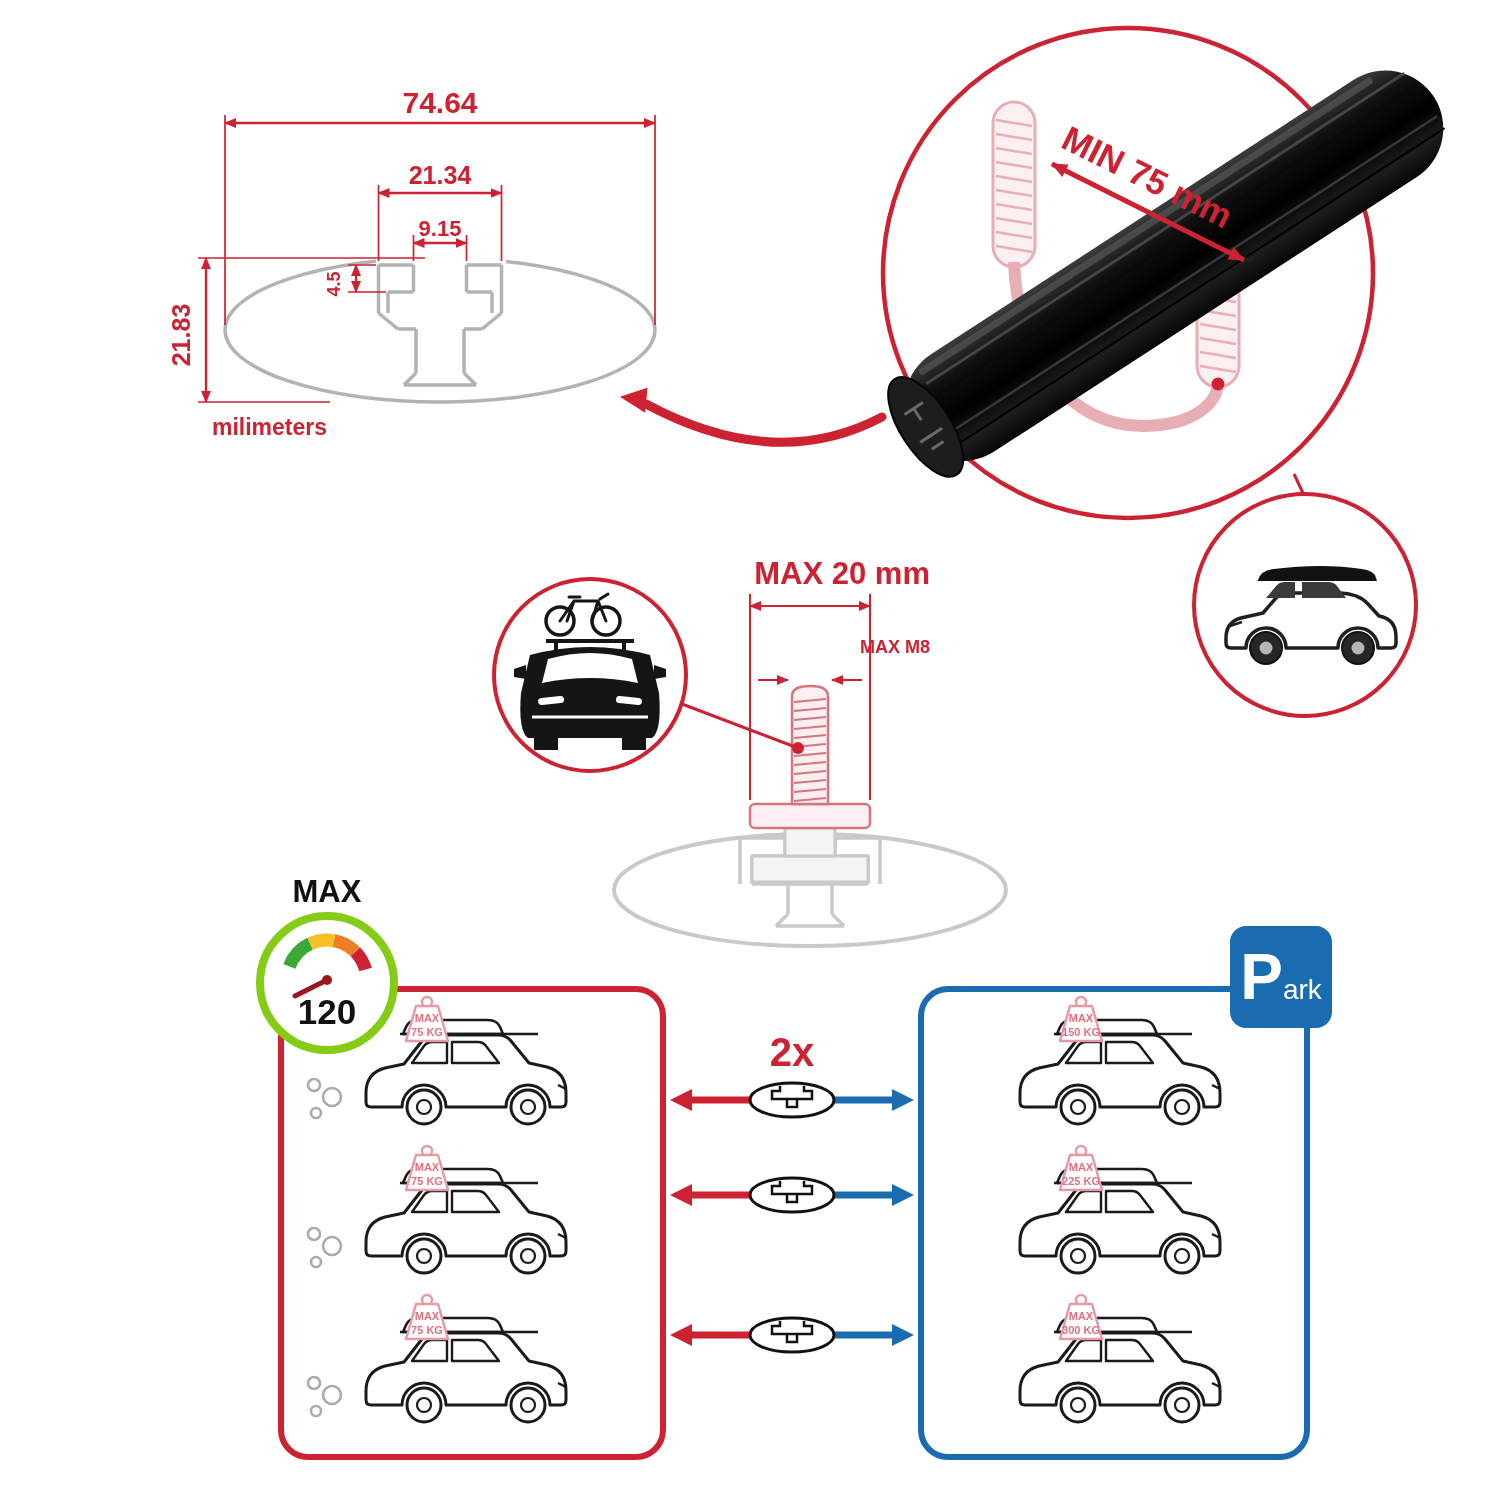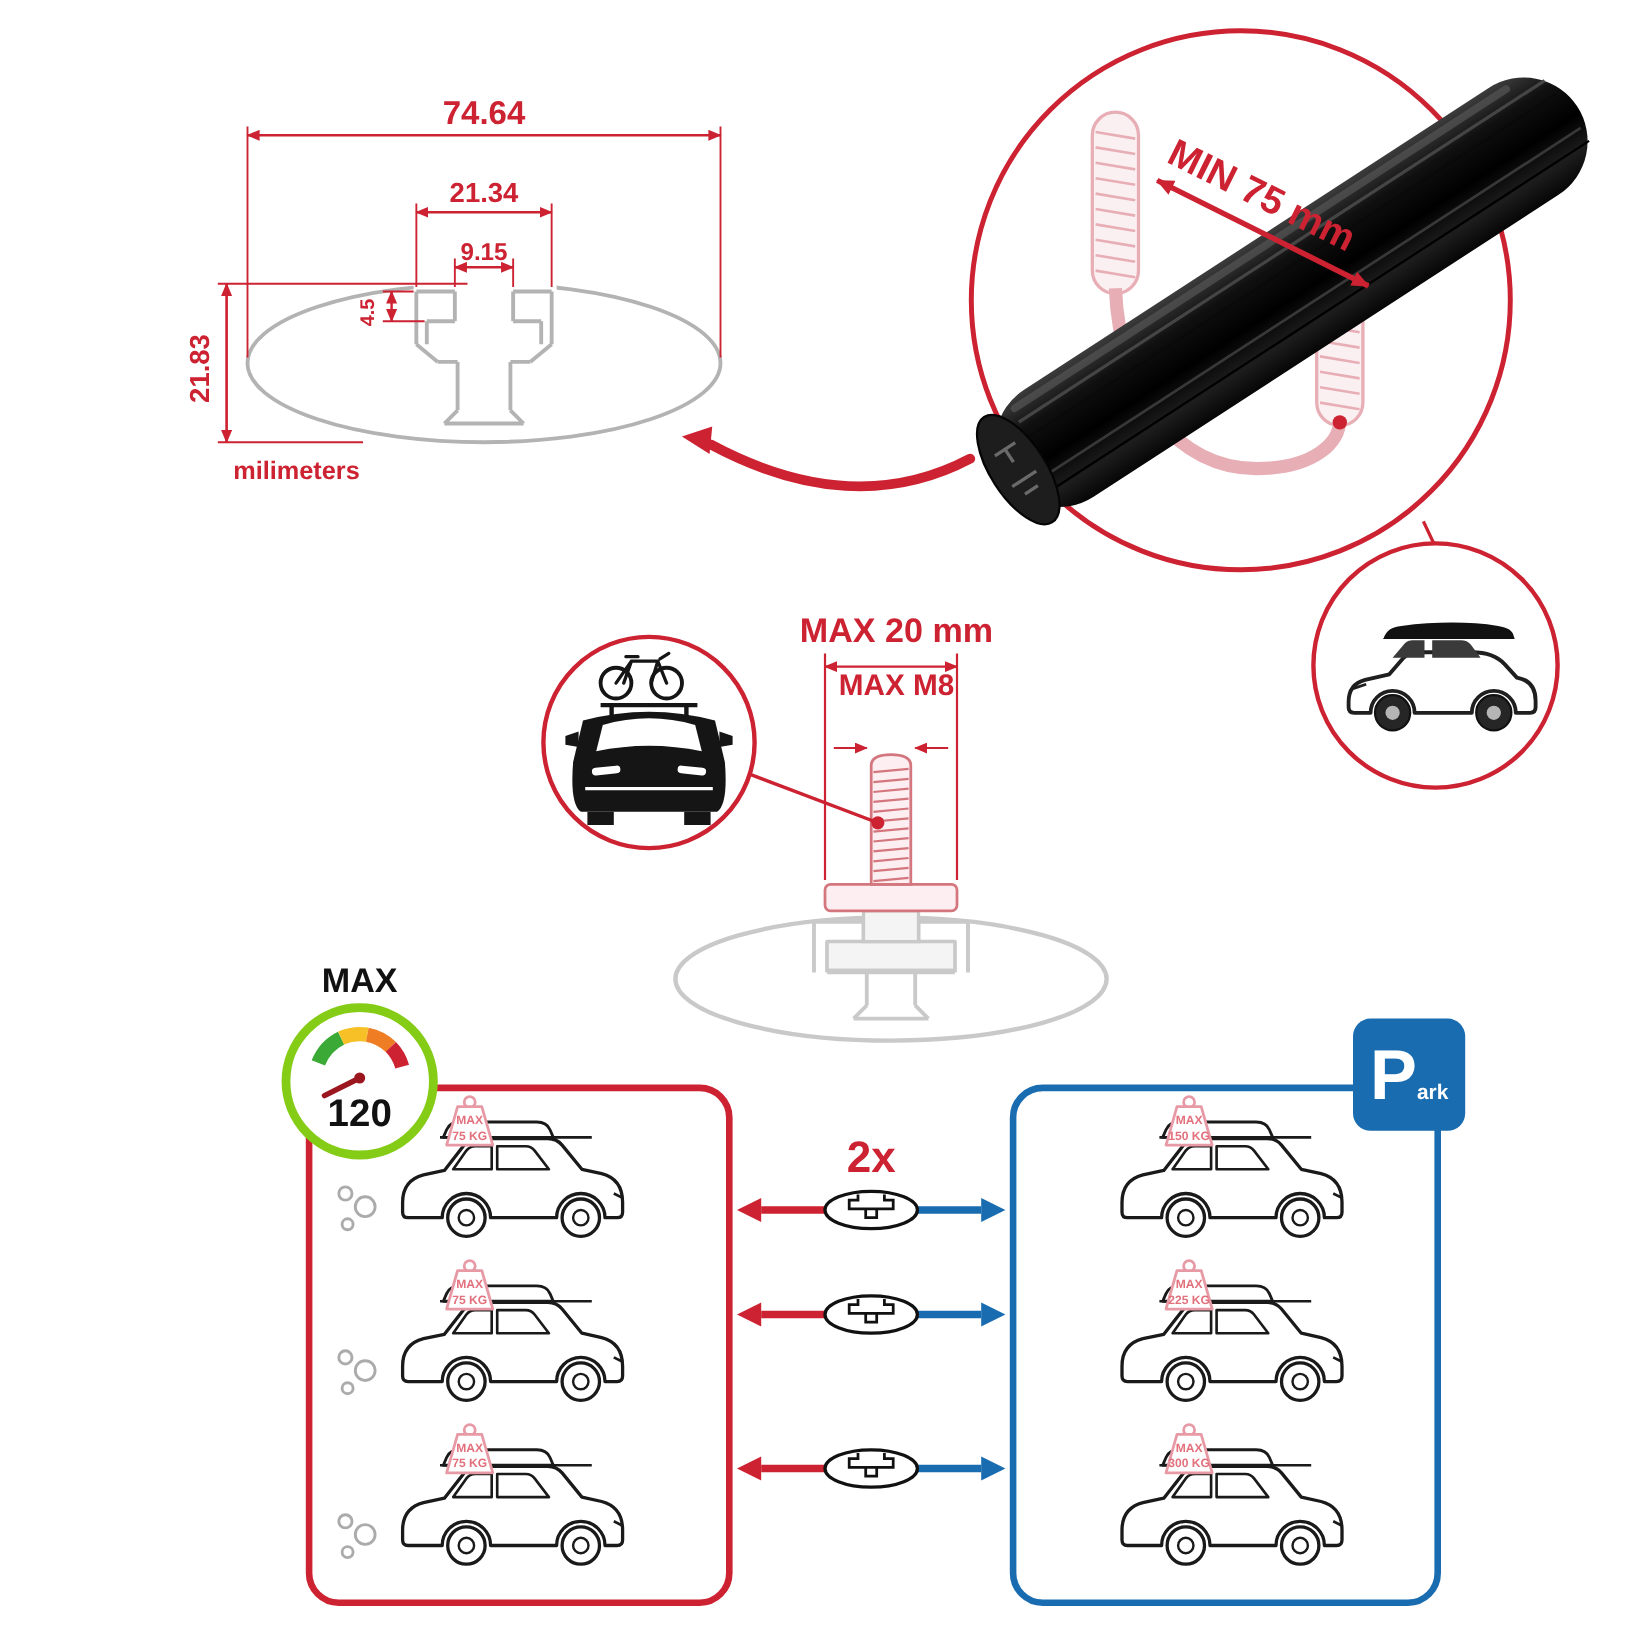--- a/index.html
+++ b/index.html
@@ -1,33 +1,33 @@
 <!DOCTYPE html>
 <html><head>
 <meta charset="utf-8">
 <style>
   *{margin:0;padding:0;box-sizing:border-box}
   html,body{width:1500px;height:1500px}
   body{position:relative;background:#fff;font-family:"Liberation Sans",sans-serif;overflow:hidden}
   svg{font-family:"Liberation Sans",sans-serif;overflow:visible}
   .abs{position:absolute}
-  .red-text{color:#cc2231;font-weight:700;text-align:center}
+  .red-text{color:#cc2231;font-weight:700;text-align:right}
   .circle{border-radius:50%;border:4px solid #cc2231;background:#fff}
   .load-box{position:absolute;border-radius:30px;display:flex;flex-direction:column;justify-content:space-evenly;padding:6px 10px;background:#fff}
   .load-box.red{border:6px solid #cc2231}
   .load-box.blue{border:6px solid #1a6cb0}
   .row{position:relative;height:146px}
   .qty{position:absolute;width:256px;text-align:center}
   .qty-label{font-size:40px;color:#cc2231;font-weight:700;margin-bottom:2px}
   .speedo{position:absolute;left:256px;top:912px;width:142px;height:142px;border-radius:50%;
           border:8px solid #84cc16;background:#fff;z-index:6;display:flex;align-items:center;justify-content:center}
   .park{position:absolute;left:1230px;top:926px;width:102px;height:102px;background:#1a6cb0;border-radius:16px;
         z-index:6;display:flex;align-items:center;justify-content:center;color:#fff}
   .park .big{font-size:64px;font-weight:700}
-  .park .small{font-size:19px;font-weight:700}
+  .park .small{font-size:28px;font-weight:400}
 </style>
 </head>
 <body>
 
 <svg width="0" height="0" style="position:absolute">
   <defs>
     <symbol id="suvOutline" viewBox="0 0 230 132">
       <path d="M66 9 h70 q9 0 12 7 l3 7 H51 l3 -7 q3 -7 12 -7 z" fill="#fff" stroke="#1a1a1a" stroke-width="2.6" stroke-linejoin="round"></path>
       <line x1="48" y1="23" x2="186" y2="23" stroke="#1a1a1a" stroke-width="2.4"></line>
       <line x1="72" y1="23" x2="72" y2="30" stroke="#1a1a1a" stroke-width="2.4"></line>
@@ -133,21 +133,21 @@
       <circle cx="60" cy="110" r="16" fill="#262626" stroke="#111" stroke-width="2"></circle>
       <circle cx="60" cy="110" r="6.5" fill="#b5b5b5"></circle>
       <circle cx="152" cy="110" r="16" fill="#262626" stroke="#111" stroke-width="2"></circle>
       <circle cx="152" cy="110" r="6.5" fill="#b5b5b5"></circle>
       <line x1="24" y1="88" x2="36" y2="84" stroke="#1f1f1f" stroke-width="2.5"></line>
     </g>
   </svg>
 </div>
 
 <div class="abs red-text" style="left:700px;top:556px;width:230px;font-size:31px">MAX 20 mm</div>
-<div class="abs red-text" style="left:700px;top:608px;width:230px;font-size:27px">MAX M8</div>
+<div class="abs red-text" style="left:700px;top:637px;width:230px;font-size:18px">MAX M8</div>
 
 <div class="abs circle" style="left:492px;top:577px;width:196px;height:196px;overflow:hidden">
   <svg width="188" height="188" viewBox="0 0 188 188">
     <circle cx="64" cy="40" r="14" fill="none" stroke="#151515" stroke-width="3.5"></circle>
     <circle cx="110" cy="40" r="14" fill="none" stroke="#151515" stroke-width="3.5"></circle>
     <path d="M64 40 L78 20 L102 20 L110 40 M78 20 L71 40 M102 20 L96 40 M73 16 L84 16 M104 18 L112 13" stroke="#151515" stroke-width="3" fill="none" stroke-linecap="round"></path>
     <line x1="50" y1="60" x2="138" y2="60" stroke="#151515" stroke-width="4"></line>
     <line x1="60" y1="60" x2="60" y2="74" stroke="#151515" stroke-width="4"></line>
     <line x1="128" y1="60" x2="128" y2="74" stroke="#151515" stroke-width="4"></line>
     <path d="M34 74 Q94 58 154 74 L163 112 Q166 150 156 157 L32 157 Q22 150 25 112 Z" fill="#151515"></path>

